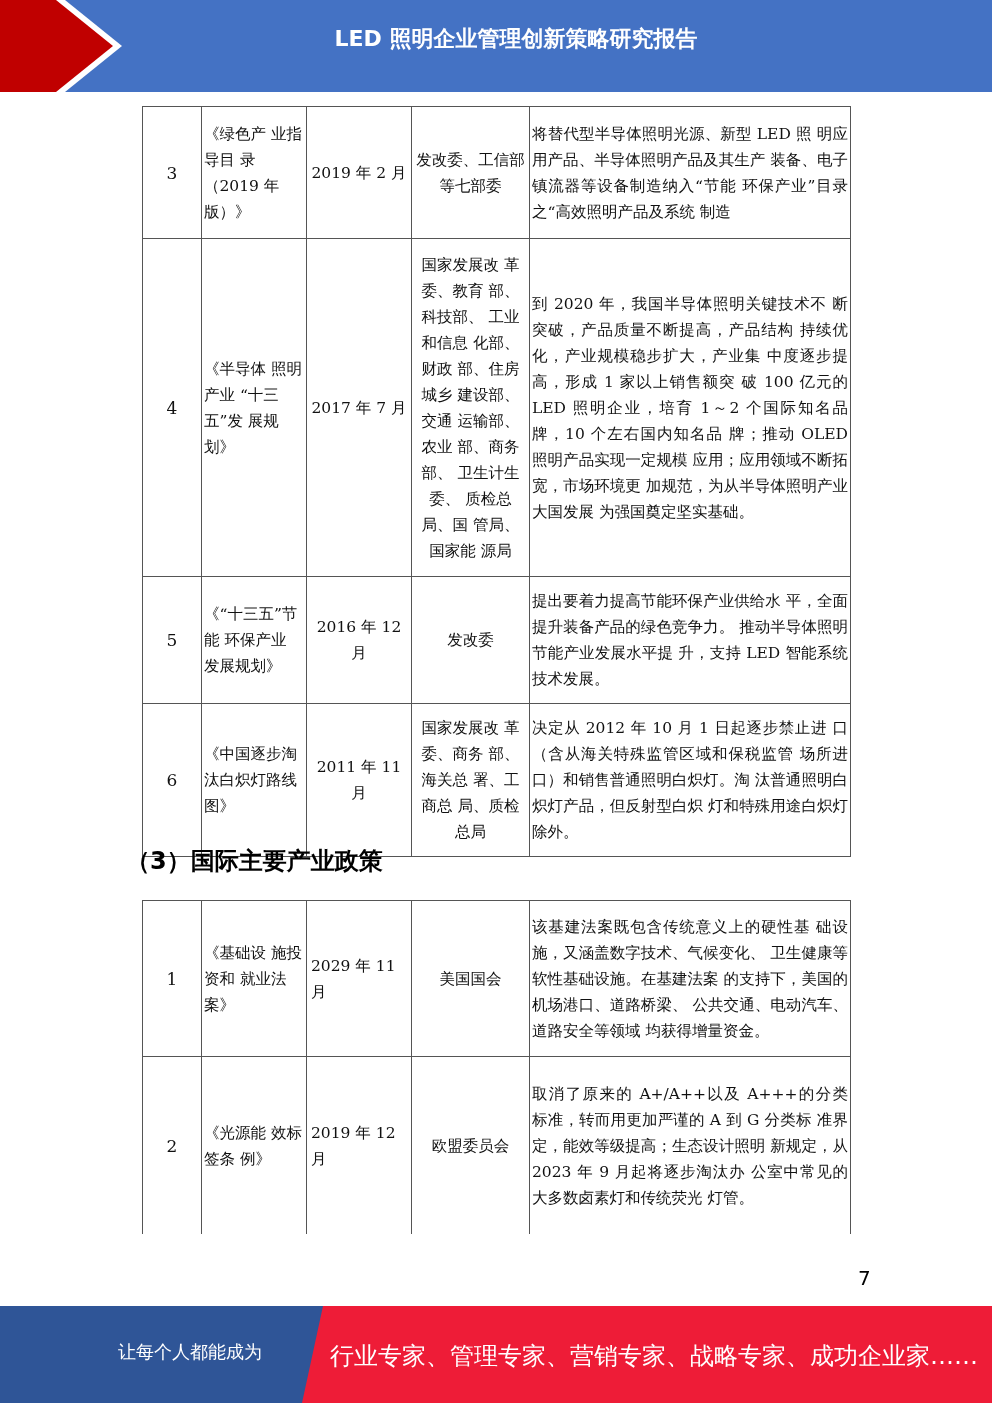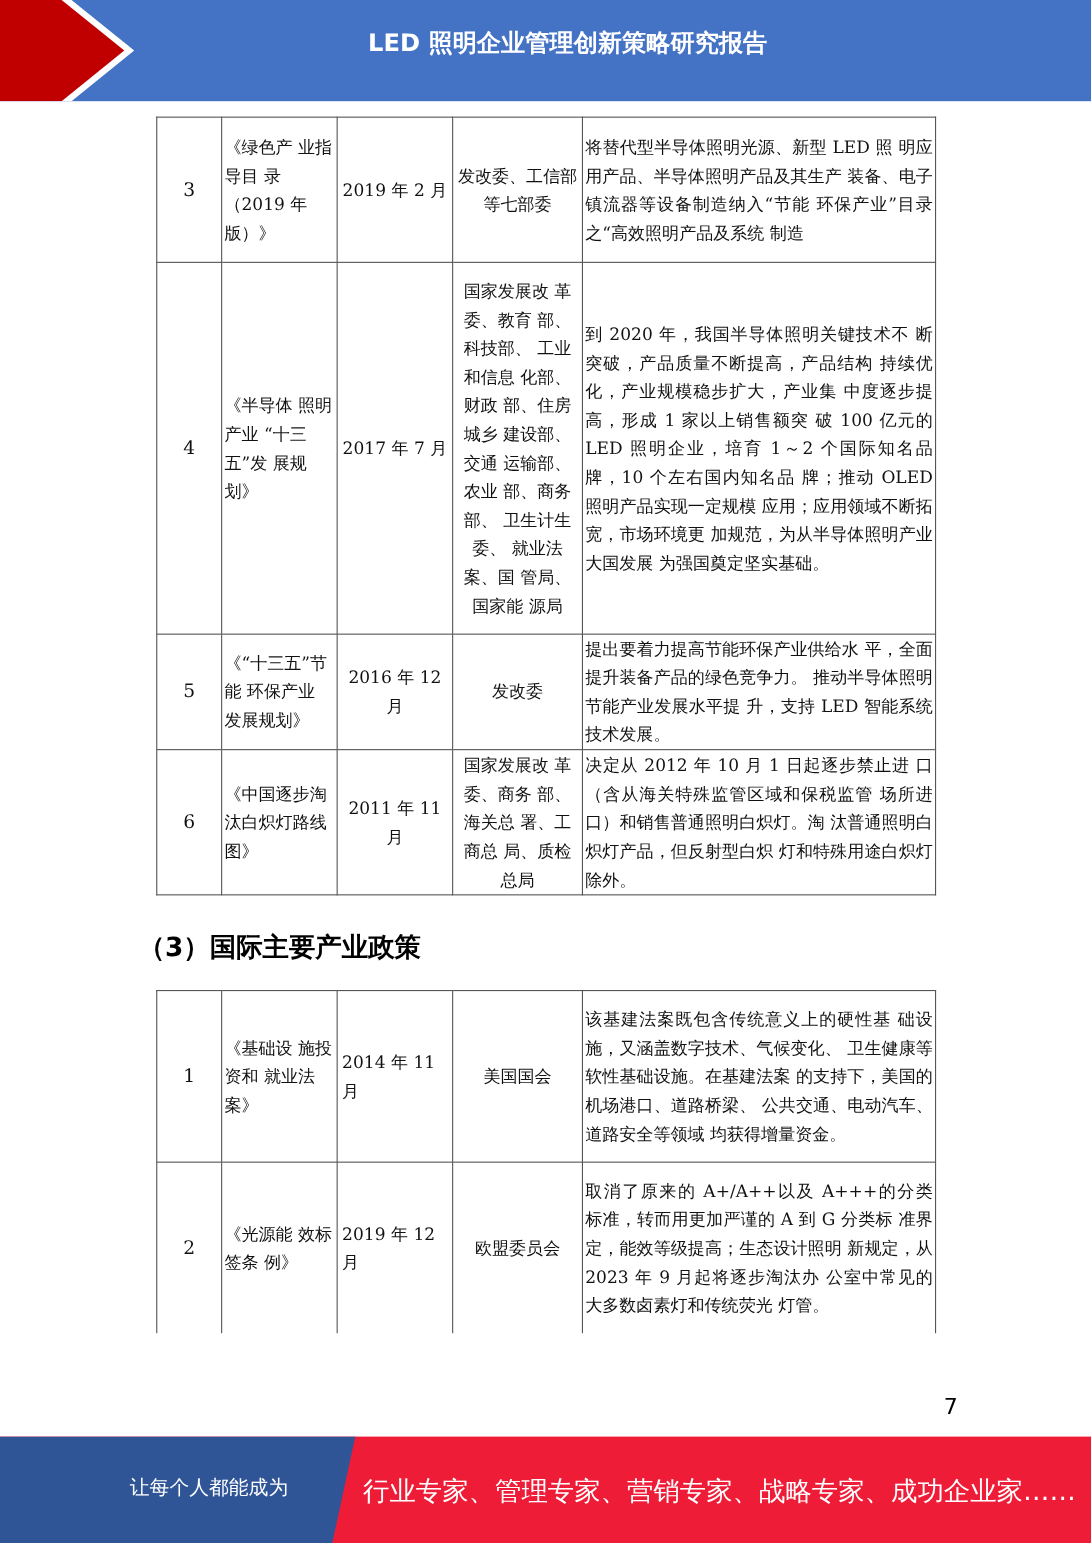--- a/index.html
+++ b/index.html
@@ -26,21 +26,21 @@
     position: absolute; left: 142px; border-collapse: collapse;
     table-layout: fixed; font-size: 15.5px; line-height: 26px;
   }
   table.policy td {
     border: 1px solid #555; vertical-align: middle; padding: 0 4px;
   }
   table.policy td.num { text-align: center; font-size: 17px; }
   table.policy td.name { text-align: left; padding: 0 2px; }
   table.policy td.date { text-align: center; }
   table.policy td.org { text-align: center; }
-  table.policy td.desc { text-align: justify; padding: 0 2px; }
+  table.policy td.desc { text-align: justify; padding: 11px 2px; }
   #t1 { top: 106px; }
   #t2 { top: 900px; }
   #t2 tr.last td { border-bottom: none; height: 155px; }
   #t2 td.date { text-align: left; }
   .section-heading {
     position: absolute; left: 126px; top: 845px;
     font-family: "DejaVu Sans", "Liberation Sans", sans-serif;
     font-size: 24px; font-weight: bold; color: #000;
   }
   .page-number {
@@ -87,21 +87,21 @@
     <td class="num">3</td>
     <td class="name">《绿色产 业指导目 录（2019 年版）》</td>
     <td class="date">2019 年 2 月</td>
     <td class="org">发改委、工信部等七部委</td>
     <td class="desc">将替代型半导体照明光源、新型 LED 照 明应用产品、半导体照明产品及其生产 装备、电子镇流器等设备制造纳入“节能 环保产业”目录之“高效照明产品及系统 制造</td>
   </tr>
   <tr style="height:338px">
     <td class="num">4</td>
     <td class="name">《半导体 照明产业 “十三五”发 展规划》</td>
     <td class="date">2017 年 7 月</td>
-    <td class="org">国家发展改 革委、教育 部、科技部、 工业和信息 化部、财政 部、住房城乡 建设部、交通 运输部、农业 部、商务部、 卫生计生 委、 就业法案、国 管局、国家能 源局</td>
+    <td class="org">国家发展改 革委、教育 部、科技部、 工业和信息 化部、财政 部、住房城乡 建设部、交通 运输部、农业 部、商务部、 卫生计生 委、 质检总局、国 管局、国家能 源局</td>
     <td class="desc">到 2020 年，我国半导体照明关键技术不 断突破，产品质量不断提高，产品结构 持续优化，产业规模稳步扩大，产业集 中度逐步提高，形成 1 家以上销售额突 破 100 亿元的 LED 照明企业，培育 1～2 个国际知名品牌，10 个左右国内知名品 牌；推动 OLED 照明产品实现一定规模 应用；应用领域不断拓宽，市场环境更 加规范，为从半导体照明产业大国发展 为强国奠定坚实基础。</td>
   </tr>
   <tr style="height:105px">
     <td class="num">5</td>
     <td class="name">《“十三五”节能 环保产业 发展规划》</td>
     <td class="date">2016 年 12 月</td>
     <td class="org">发改委</td>
     <td class="desc">提出要着力提高节能环保产业供给水 平，全面提升装备产品的绿色竞争力。 推动半导体照明节能产业发展水平提 升，支持 LED 智能系统技术发展。</td>
   </tr>
   <tr style="height:132px">
@@ -121,21 +121,21 @@
     <col style="width:59px">
       <col style="width:105px">
       <col style="width:105px">
       <col style="width:118px">
       <col style="width:321px">
   </colgroup>
   <tbody>
       <tr style="height:156px">
     <td class="num">1</td>
     <td class="name">《基础设 施投资和 就业法案》</td>
-    <td class="date">2014 年 11 月</td>
+    <td class="date">2029 年 11 月</td>
     <td class="org">美国国会</td>
     <td class="desc">该基建法案既包含传统意义上的硬性基 础设施，又涵盖数字技术、气候变化、 卫生健康等软性基础设施。在基建法案 的支持下，美国的机场港口、道路桥梁、 公共交通、电动汽车、道路安全等领域 均获得增量资金。</td>
   </tr>
   <tr class="last">
     <td class="num">2</td>
     <td class="name">《光源能 效标签条 例》</td>
     <td class="date">2019 年 12 月</td>
     <td class="org">欧盟委员会</td>
     <td class="desc">取消了原来的 A+/A++以及 A+++的分类 标准，转而用更加严谨的 A 到 G 分类标 准界定，能效等级提高；生态设计照明 新规定，从 2023 年 9 月起将逐步淘汰办 公室中常见的大多数卤素灯和传统荧光 灯管。</td>
   </tr>

